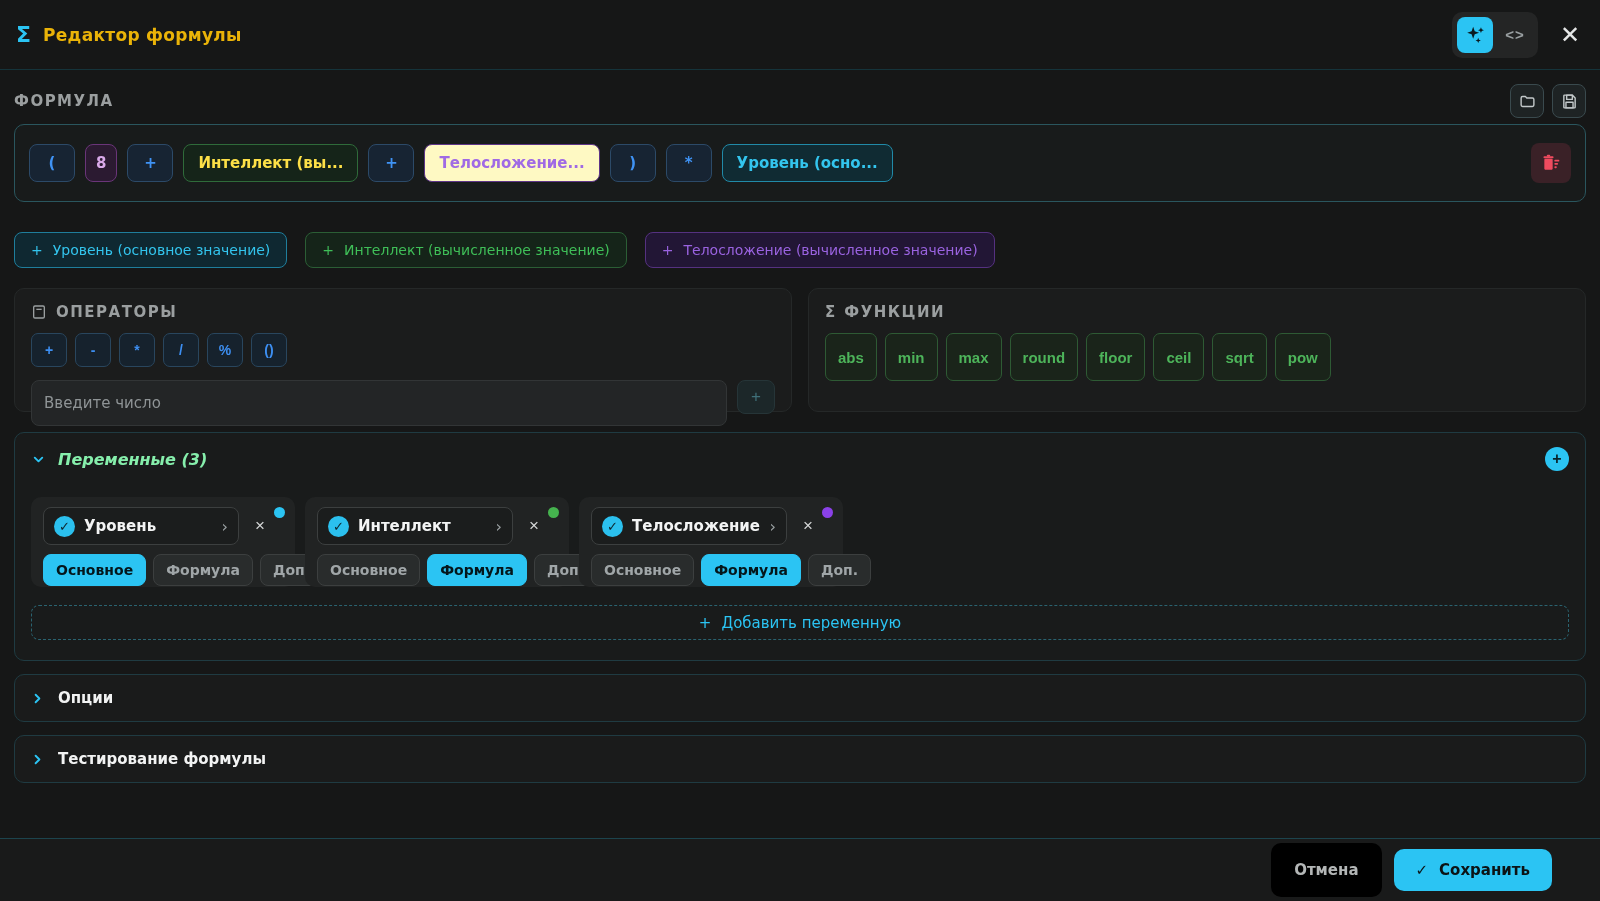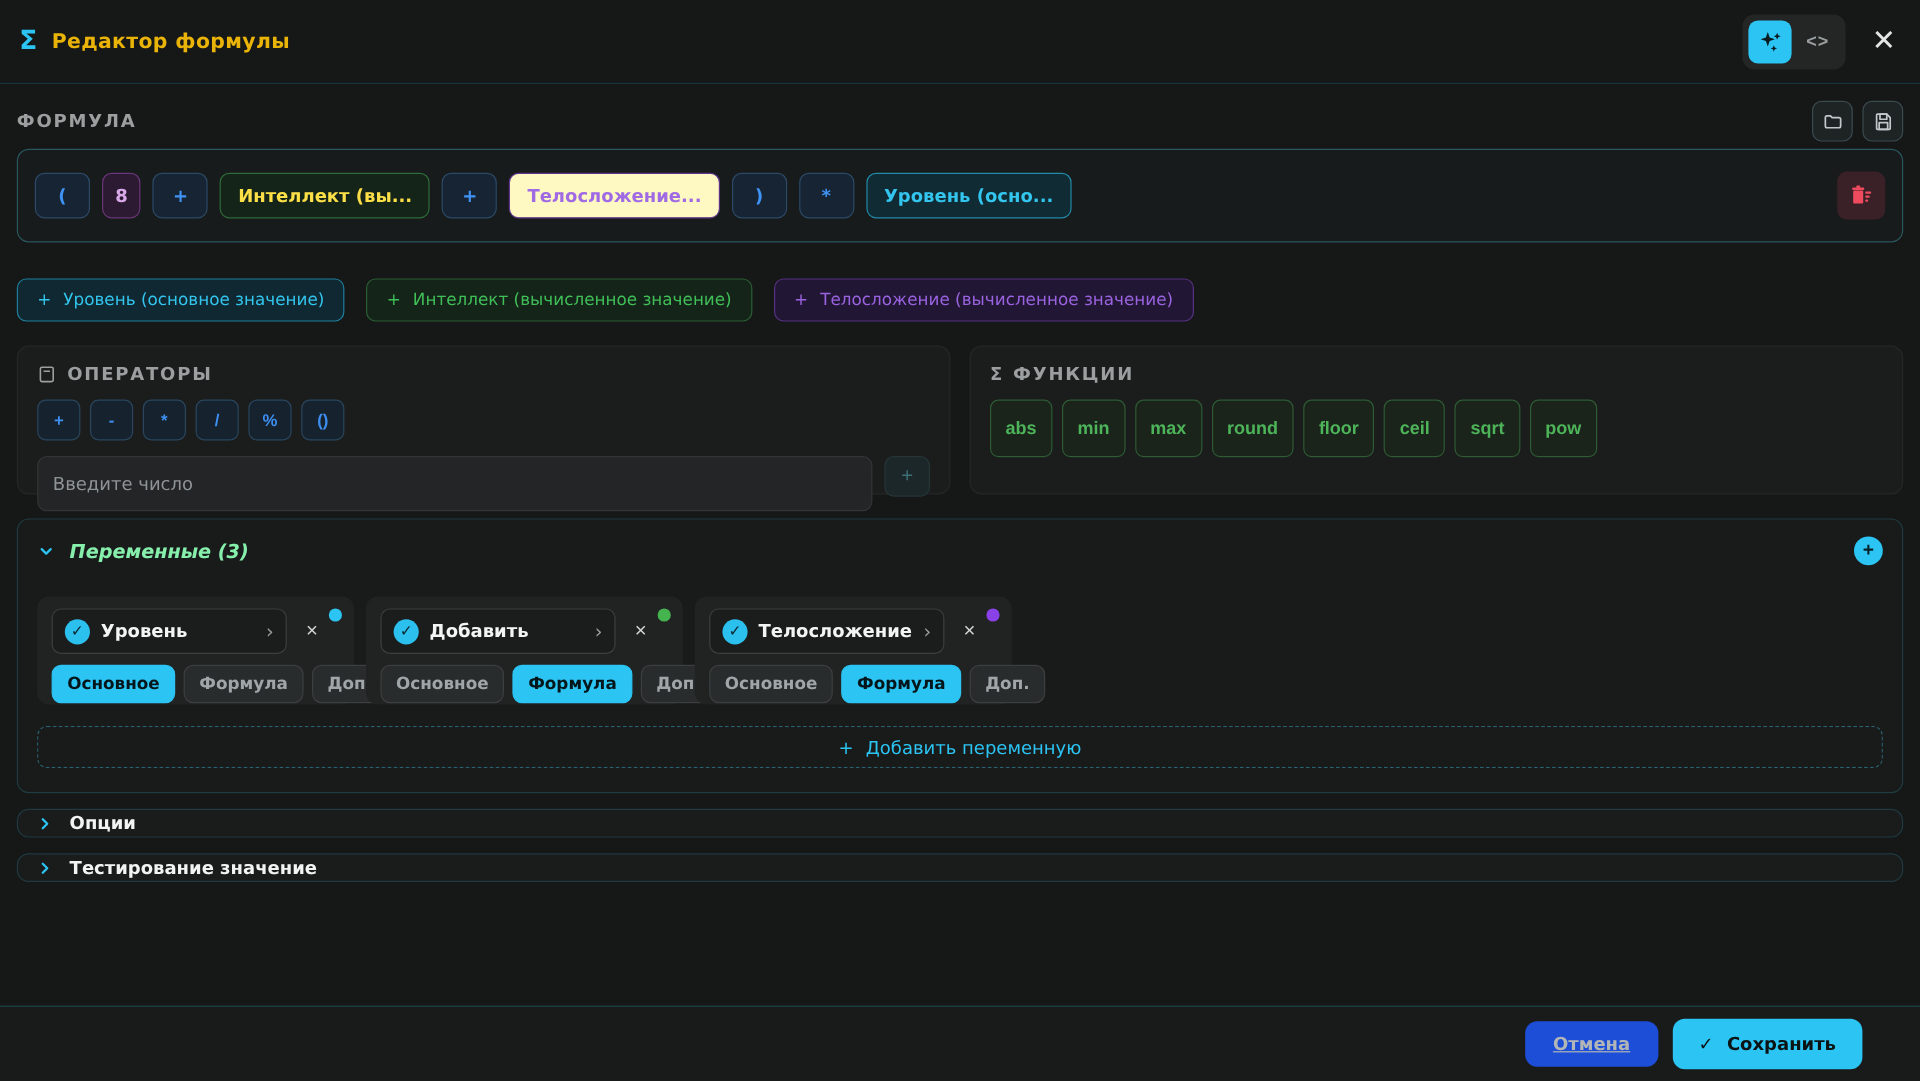--- a/index.html
+++ b/index.html
@@ -92,30 +92,30 @@
   .var-tabs { margin-top:9px; display:flex; gap:7px; }
   .var-tab { height:32px; padding:0 12px; background:#292c2c; border:1px solid #3c3f3f; border-radius:8px;
     color:#a0a6a8; font-size:14px; font-weight:bold; cursor:pointer;
     font-family:"DejaVu Sans","Liberation Sans",sans-serif; }
   .var-tab.active { background:#2bc4f3; border-color:#2bc4f3; color:#04161b; }
   .add-var-btn { margin-top:18px; width:100%; height:35px; background:transparent;
     border:1px dashed #2a6370; border-radius:8px; color:#2bc4f3; font-size:15px; cursor:pointer;
     display:flex; align-items:center; justify-content:center; gap:10px;
     font-family:"DejaVu Sans","Liberation Sans",sans-serif; }
 
-  .collapse-panel { margin-top:13px; height:24px; background:#1a1b1b; border:1px solid #1f3b42;
+  .collapse-panel { margin-top:13px; height:48px; background:#1a1b1b; border:1px solid #1f3b42;
     border-radius:10px; display:flex; align-items:center; gap:13px; padding:0 15px; cursor:pointer; }
   .collapse-panel .c-title { color:#f2f3f3; font-size:15px; font-weight:bold; }
 
   
   .ftr { flex:0 0 63px; border-top:1px solid #1c444d; background:#191a1a; display:flex;
     align-items:center; justify-content:flex-end; gap:12px; padding-right:48px; }
-  .btn-cancel { height:38px; padding:0 23px; background:#1d4ed8; border:none; border-radius:10px;
+  .btn-cancel { height:54px; padding:0 23px; background:#000000; border:none; border-radius:10px;
     color:#b3b6b6; font-size:15px; font-weight:bold; cursor:pointer;
-    font-family:"DejaVu Sans","Liberation Sans",sans-serif;text-decoration:underline; }
+    font-family:"DejaVu Sans","Liberation Sans",sans-serif; }
   .btn-save { height:42px; padding:0 22px; background:#2bc4f3; border:none; border-radius:10px;
     color:#0c1315; font-size:15px; font-weight:bold; cursor:pointer; display:flex; align-items:center;
     gap:11px; font-family:"DejaVu Sans","Liberation Sans",sans-serif; }
 
   .chev-svg { display:flex; }
 </style>
 </head>
 <body>
 
 <div class="app">
@@ -272,21 +272,21 @@
               <button class="var-tab active">Основное</button>
               <button class="var-tab">Формула</button>
               <button class="var-tab">Доп.</button>
             </div>
           </div>
           <div class="var-card">
             <span class="var-dot" style="background: rgb(69, 179, 78);"></span>
             <div class="var-head">
               <div class="var-name-box">
                 <span class="check-circle">✓</span>
-                <span class="var-name">Добавить</span>
+                <span class="var-name">Интеллект</span>
                 <span class="var-chev">›</span>
               </div>
               <button class="var-close">×</button>
             </div>
             <div class="var-tabs">
               <button class="var-tab">Основное</button>
               <button class="var-tab active">Формула</button>
               <button class="var-tab">Доп.</button>
             </div>
           </div>
@@ -321,21 +321,21 @@
             </svg>
           </span>
           <span class="c-title">Опции</span>
         </div>
         <div class="collapse-panel">
           <span class="chev-svg">
             <svg width="15" height="15" viewBox="0 0 24 24" fill="none" stroke="#2bc4f3" stroke-width="3" stroke-linecap="round" stroke-linejoin="round">
               <polyline points="9 6 15 12 9 18"></polyline>
             </svg>
           </span>
-          <span class="c-title">Тестирование значение</span>
+          <span class="c-title">Тестирование формулы</span>
         </div>
       </div>
 
   </div>
 
   <div class="ftr">
     <button class="btn-cancel">Отмена</button>
     <button class="btn-save">
       <span>✓</span>
       <span>Сохранить</span>

